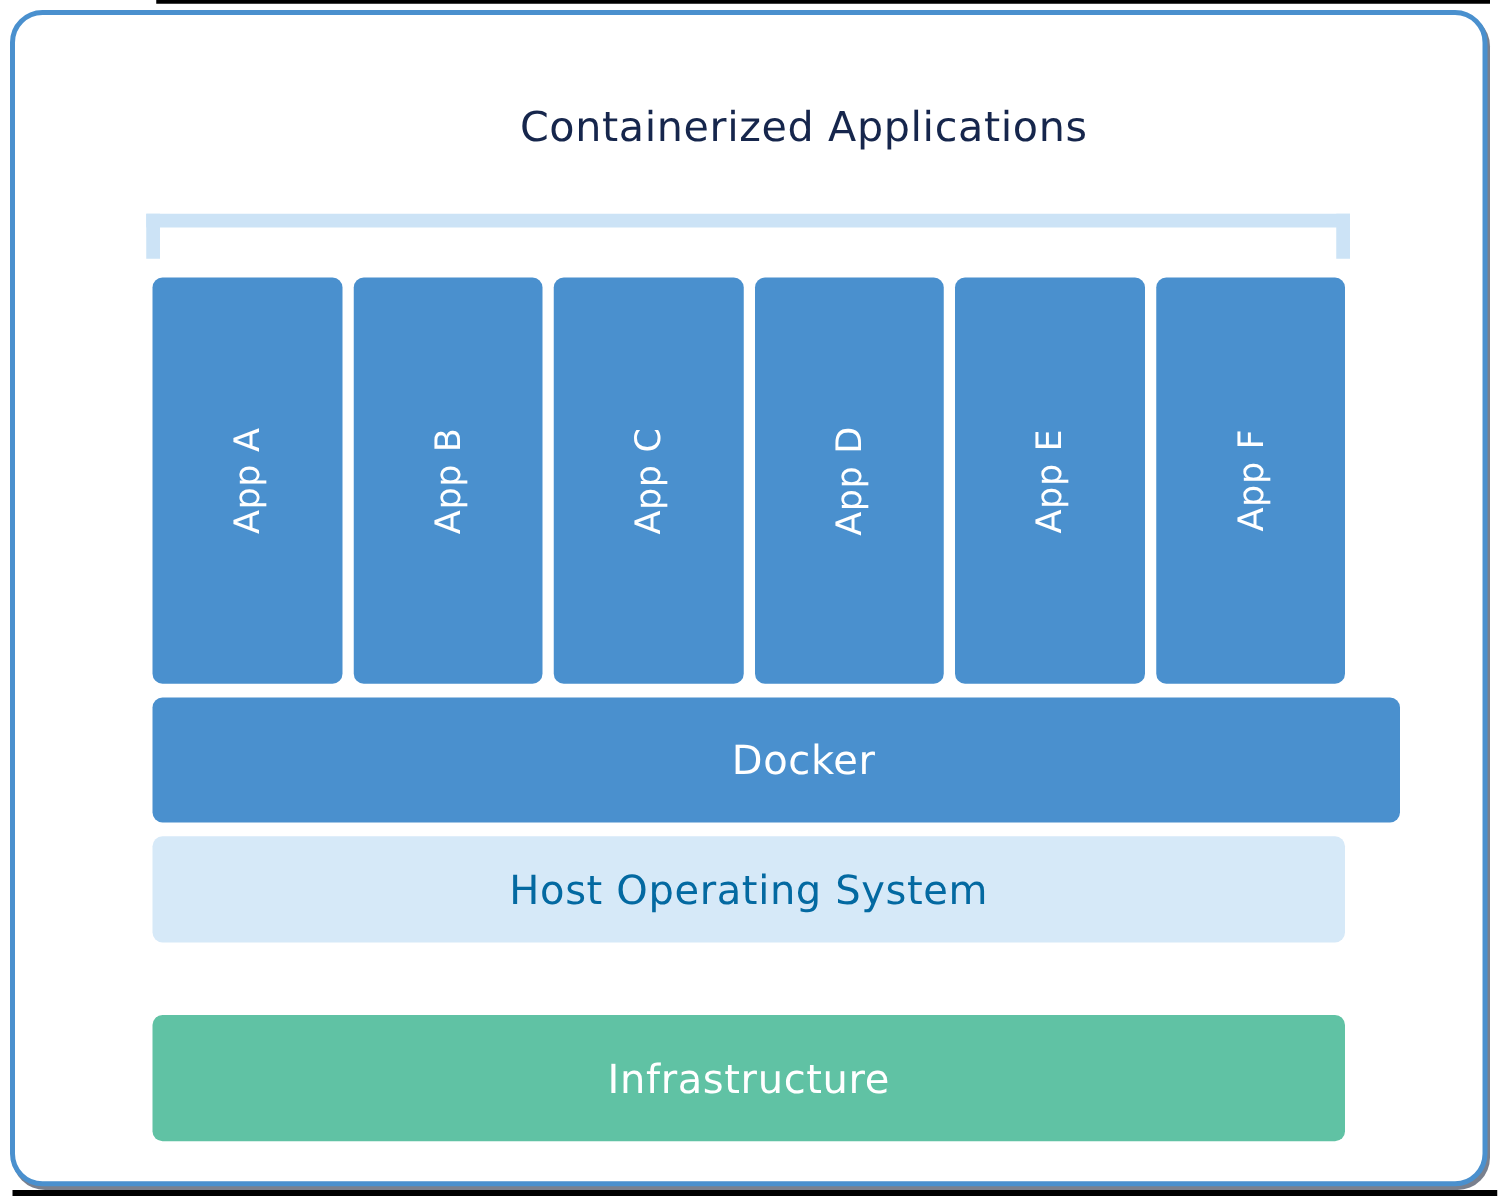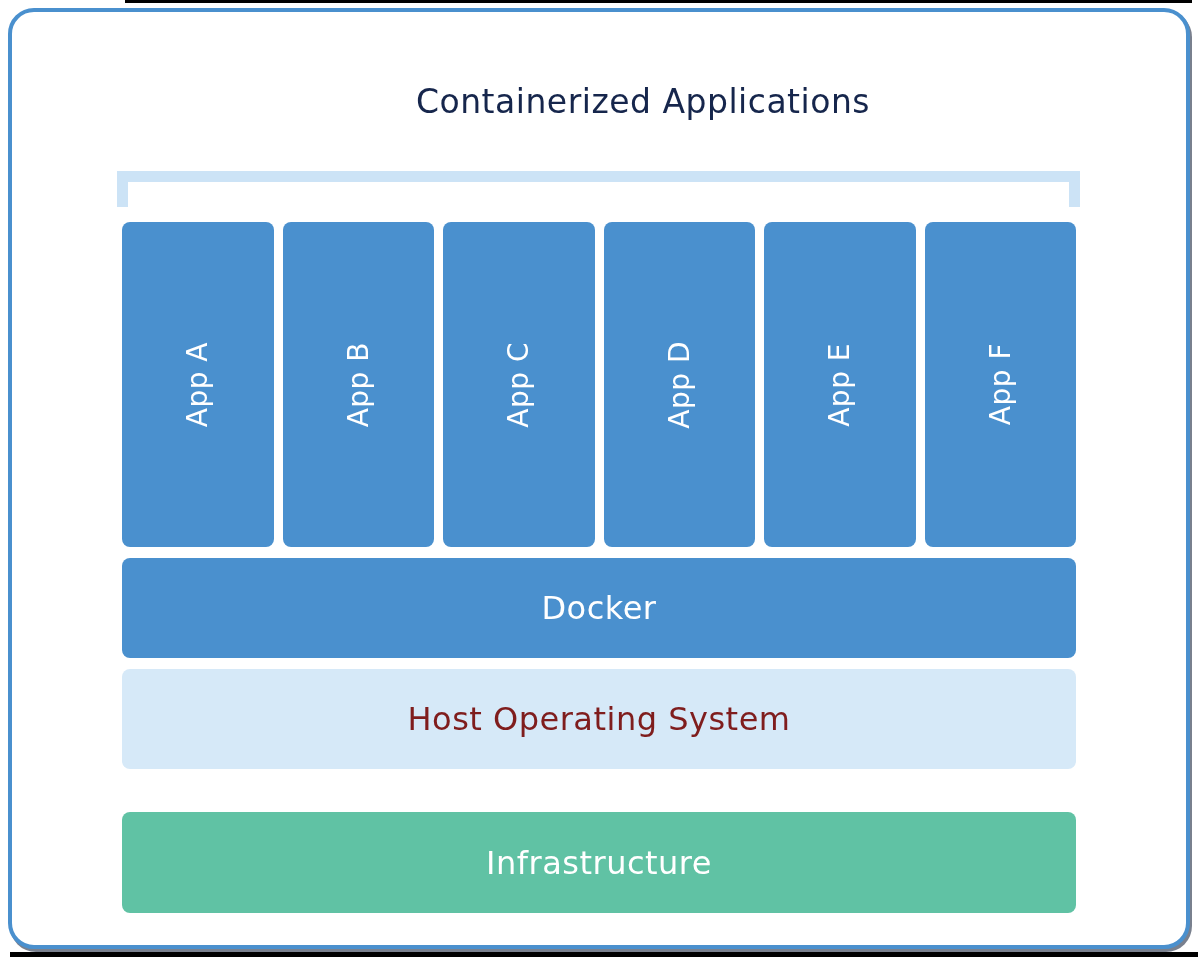--- a/index.html
+++ b/index.html
@@ -80,22 +80,22 @@
     left: 110px;
     width: 954px;
     border-radius: 8px;
     display: flex;
     align-items: center;
     justify-content: center;
     font-size: 32px;
     letter-spacing: 0.5px;
   }
 
-  .layer.docker         { top: 546px; height: 100px; background: #4A90CE; color: #ffffff; }
-  .layer.host-os        { top: 657px; height: 100px; background: #D6E9F8; color: #7f1d1d; }
+  .layer.docker         { top: 546px; height: 100px; background: #4A90CE; color: #ffffff; padding-left: 44px; }
+  .layer.host-os        { top: 657px; height: 85px; background: #D6E9F8; color: #0369a1; }
   .layer.infrastructure { top: 768px; height: 101px; background: #60C2A4; color: #ffffff; margin-top: 32px; }
 </style>
 </head>
 <body>
 
 <div class="edge-strip top"></div>
 <div class="edge-strip bottom"></div>
 
 <div class="card">
 

